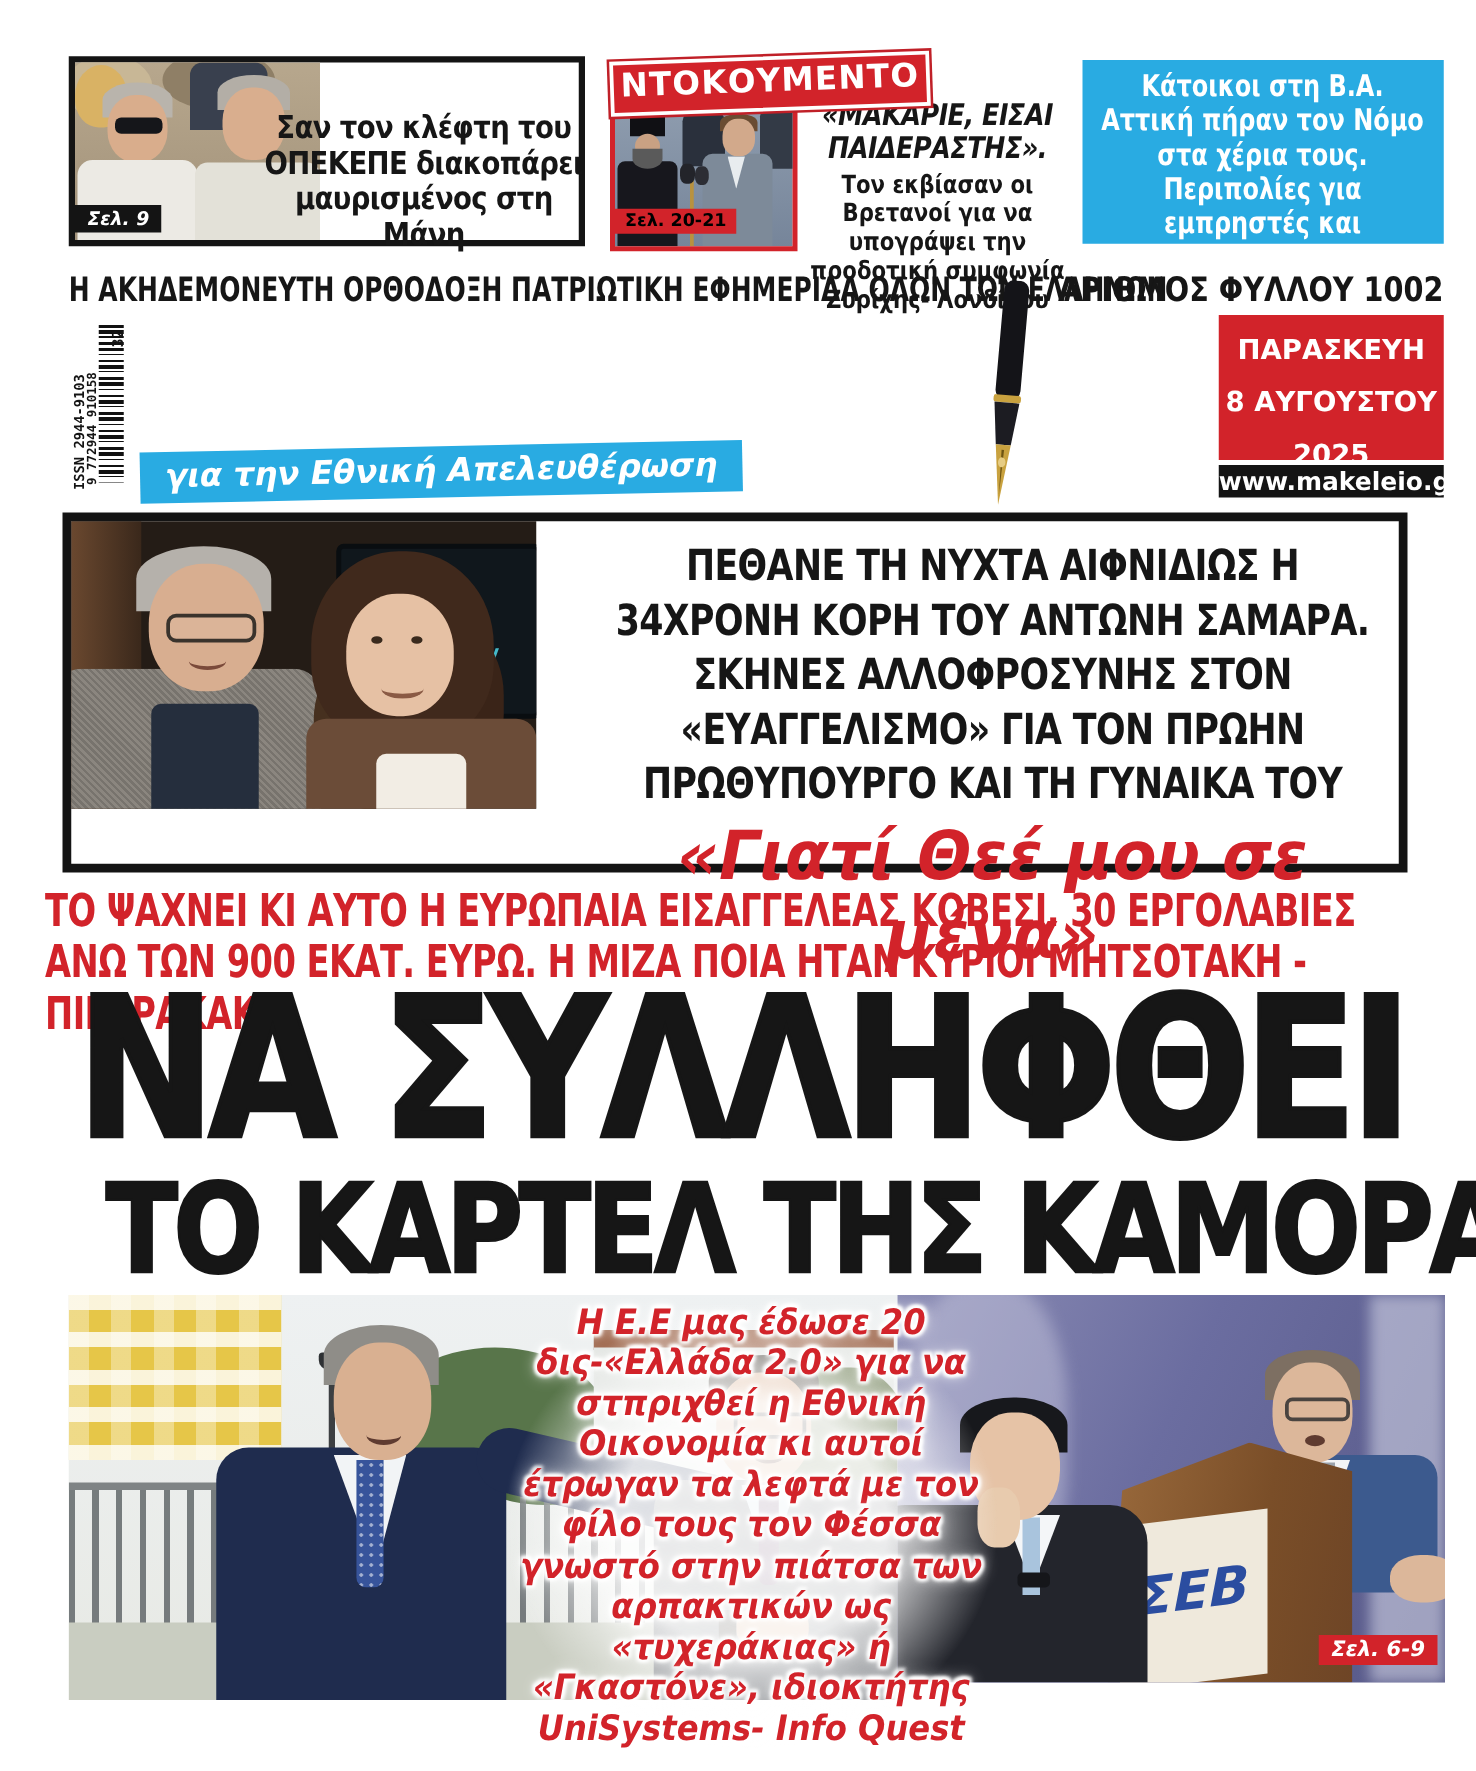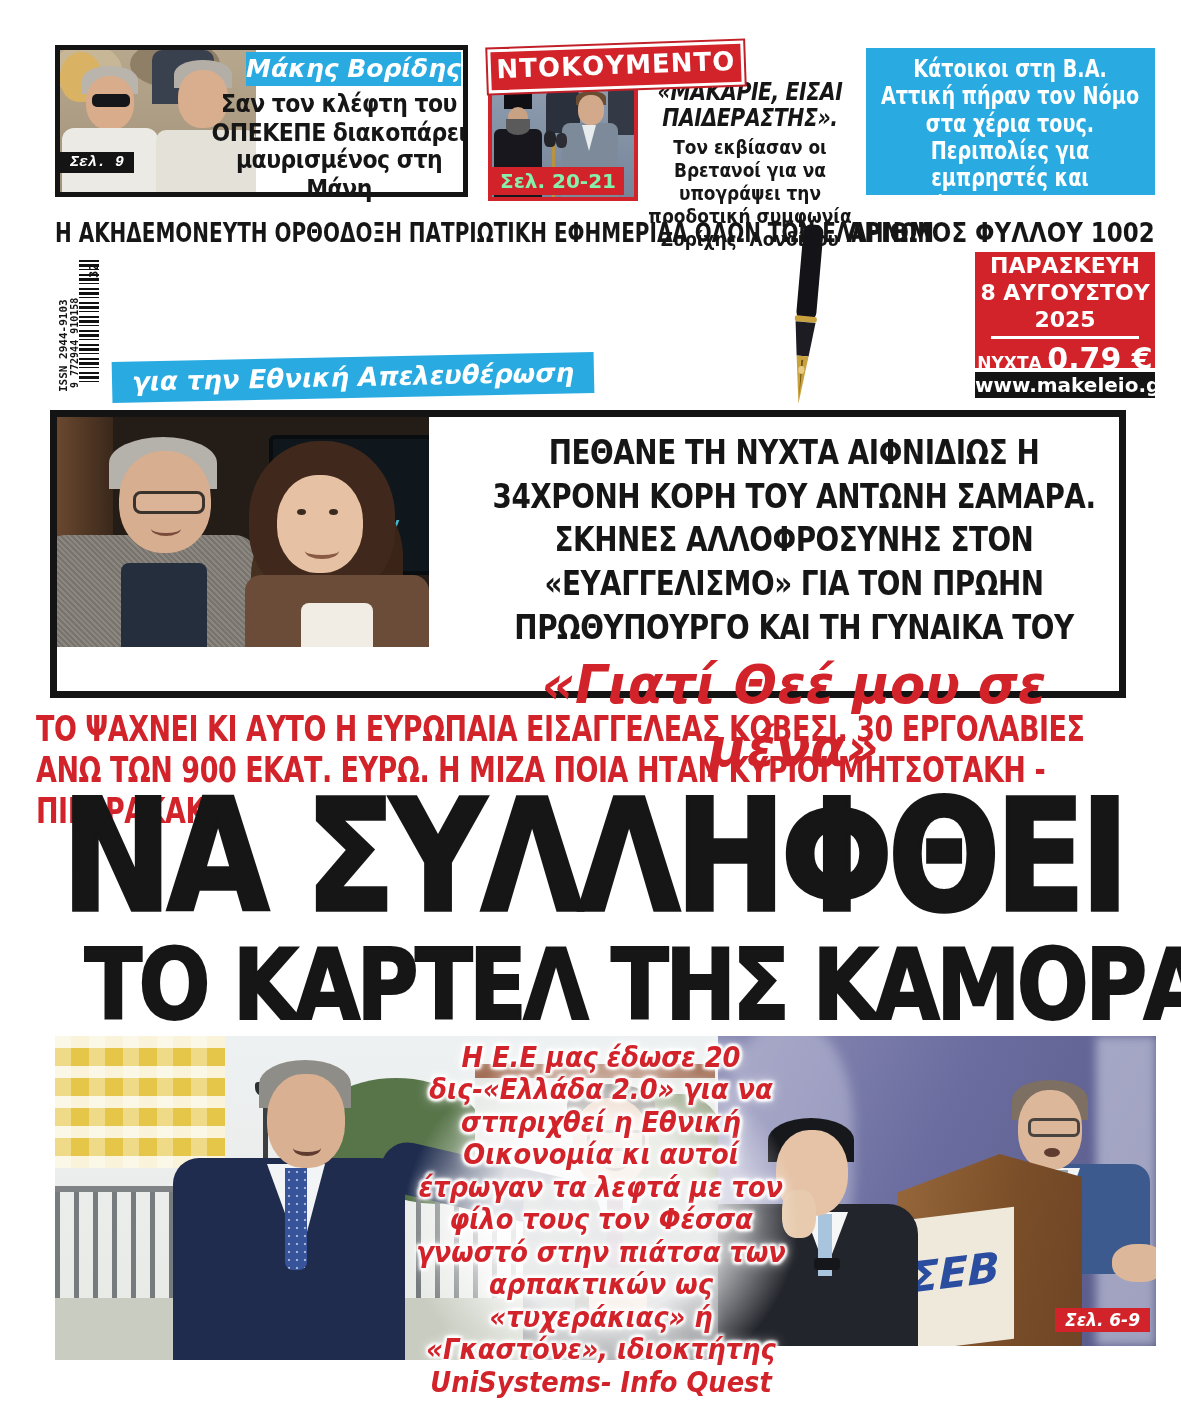--- a/index.html
+++ b/index.html
@@ -22,43 +22,43 @@
   .tzl-photo .m1-body{left:2px;top:78px;width:96px;height:64px;border-radius:12px 12px 0 0;background:#eceae4;}
   .tzl-photo .m2-hair{left:114px;top:10px;width:58px;height:28px;border-radius:50% 50% 0 0;background:#b3aea6;}
   .tzl-photo .m2-head{left:118px;top:20px;width:50px;height:58px;border-radius:46%;background:#d9ae8e;}
   .tzl-photo .m2-body{left:96px;top:80px;width:100px;height:62px;border-radius:10px 10px 0 0;background:#e3e1d8;}
   .tzl-tag{left:186px;top:2px;width:215px;height:34px;background:#29abe2;color:#fff;
      font-weight:bold;font-style:italic;font-size:25px;line-height:34px;text-align:center;z-index:3;}
   .tzl-h{left:150px;top:40px;width:258px;text-align:center;font-weight:bold;font-size:22px;
      line-height:1.12;letter-spacing:-0.5px;transform:scaleY(1.15);transform-origin:center top;z-index:2;}
   .pageref-dark{background:#141414;color:#fff;font-weight:bold;font-style:italic;font-size:15px;
      padding:2px 10px;z-index:3;}
-  .tzl-ref{left:0px;top:102px;font-family:Liberation Mono, monospace;}
+  .tzl-ref{left:0px;top:114px;}
 
   .tzm{left:486px;top:45px;width:376px;height:160px;z-index:4;}
   .tzm-tag{left:2px;top:0px;width:250px;height:38px;background:#d2232a;border:3px solid #fff;
      box-shadow:0 0 0 2px #c02028;color:#fff;font-weight:bold;font-size:26px;line-height:34px;
      text-align:center;transform:rotate(-2deg);letter-spacing:1px;z-index:3;}
   .tzm-photo{left:2px;top:36px;width:142px;height:112px;border:4px solid #d2232a;overflow:hidden;
      background:linear-gradient(#8e9cae,#76859a);}
   .tzm-photo .crowd1{left:54px;top:4px;width:34px;height:44px;background:#2a303c;border-radius:8px 8px 0 0;}
   .tzm-photo .crowd2{left:116px;top:0px;width:30px;height:50px;background:#333a46;border-radius:8px 8px 0 0;}
   .tzm-photo .priest-hat{left:12px;top:0px;width:28px;height:24px;background:#101014;}
   .tzm-photo .priest-face{left:16px;top:22px;width:20px;height:20px;border-radius:50%;background:#c9a183;}
   .tzm-photo .priest-beard{left:14px;top:34px;width:24px;height:16px;border-radius:0 0 50% 50%;background:#5a5a5a;}
   .tzm-photo .priest-robe{left:2px;top:44px;width:48px;height:68px;background:#17171d;border-radius:6px 6px 0 0;}
   .tzm-photo .jfk-hair{left:84px;top:6px;width:30px;height:14px;border-radius:50% 50% 0 0;background:#6a4c32;}
   .tzm-photo .jfk-head{left:86px;top:10px;width:26px;height:30px;border-radius:45%;background:#d2a98b;}
   .tzm-photo .jfk-body{left:70px;top:38px;width:56px;height:74px;border-radius:8px 8px 0 0;background:#7d8a99;}
   .tzm-photo .jfk-shirt{left:90px;top:40px;width:14px;height:26px;background:#e8ecef;clip-path:polygon(0 0,100% 0,50% 100%);}
   .tzm-photo .mic-stand{left:60px;top:58px;width:3px;height:54px;background:#b8923f;}
   .tzm-photo .mic-head1{left:52px;top:46px;width:12px;height:16px;border-radius:40%;background:#23242a;}
   .tzm-photo .mic-head2{left:64px;top:48px;width:11px;height:15px;border-radius:40%;background:#2c2d34;}
-  .tzm-ref{left:6px;top:122px;background:#d2232a;color:#86efac;font-weight:bold;font-style:normal;
-     font-size:20px;padding:2px 8px;z-index:3;}
+  .tzm-ref{left:6px;top:122px;background:#d2232a;color:#000000;font-weight:bold;font-style:normal;
+     font-size:14px;padding:2px 8px;z-index:3;}
   .tzm-text{left:156px;top:34px;width:254px;transform:scaleX(0.85);transform-origin:left top;text-align:center;}
   .tzm-h{font-weight:bold;font-style:italic;font-size:24px;line-height:1.1;letter-spacing:-0.5px;margin:0;}
   .tzm-sub{font-weight:bold;font-size:20px;line-height:1.15;margin:4px 0 0 0;}
 
   .tzr{left:866px;top:48px;width:289px;height:147px;background:#29abe2;overflow:visible;z-index:4;}
   .tzr-text{left:-24px;top:8px;width:336px;transform:scaleX(0.8);transform-origin:center top;
      color:#fff;font-weight:bold;font-size:24px;line-height:1.14;text-align:center;}
   .tzr-ref{font-size:14px;font-weight:bold;}
 
   
@@ -83,21 +83,21 @@
   .bar-stripes{left:22px;top:6px;width:20px;height:126px;
      background:repeating-linear-gradient(180deg,#111 0 2px,#fff 2px 4px,#111 4px 7px,#fff 7px 9px,#111 9px 10px,#fff 10px 14px);}
   .vtext{position:absolute;white-space:nowrap;transform:rotate(-90deg);transform-origin:left top;
      font-family:"DejaVu Sans Mono","Liberation Mono",monospace;font-weight:bold;color:#141414;}
   .bar-issn{left:0px;top:138px;font-size:11px;}
   .bar-num{left:12px;top:134px;font-size:10px;}
   .bar-32{left:30px;top:24px;font-size:12px;}
 
   .datebox{left:975px;top:252px;width:180px;height:116px;background:#d2232a;color:#fff;
      text-align:center;font-weight:bold;z-index:3;}
-  .datebox .l{font-size:22px;line-height:27px;}
+  .datebox .l{font-size:22px;line-height:27px;margin-top:15px;}
   .datebox .div{width:148px;height:3px;background:#fff;margin:3px auto 2px auto;}
   .price-label{font-size:17px;}
   .price-value{font-size:30px;}
   .webbox{left:975px;top:372px;width:180px;height:26px;background:#141414;color:#fff;
      font-weight:bold;font-size:20px;line-height:26px;text-align:center;z-index:3;}
 
   
   .main{left:50px;top:410px;width:1062px;height:274px;border:7px solid #141414;background:#fff;z-index:3;}
   .main-photo{left:0;top:0;width:372px;height:230px;overflow:hidden;background:#241c16;}
   .mp-wood{left:0;top:0;width:56px;height:274px;background:linear-gradient(90deg,#6a482f,#3a281b);}
@@ -220,21 +220,20 @@
       <div class="abs woman-hair"></div>
       <div class="abs mid-man"></div>
       <div class="abs m1-hair"></div>
       <div class="abs m1-head"></div>
       <div class="abs m1-shades"></div>
       <div class="abs m1-body"></div>
       <div class="abs m2-hair"></div>
       <div class="abs m2-head"></div>
       <div class="abs m2-body"></div>
     </div>
-    <div class="abs tzl-tag">Μάκης Βορίδης</div>
     <div class="abs tzl-h">Σαν τον κλέφτη του ΟΠΕΚΕΠΕ διακοπάρει μαυρισμένος στη Μάνη</div>
     <div class="abs pageref-dark tzl-ref">Σελ. 9</div>
   </div>
 
   <div class="abs tzm">
     <div class="abs tzm-photo">
       <div class="abs crowd1"></div>
       <div class="abs crowd2"></div>
       <div class="abs priest-robe"></div>
       <div class="abs priest-hat"></div>

